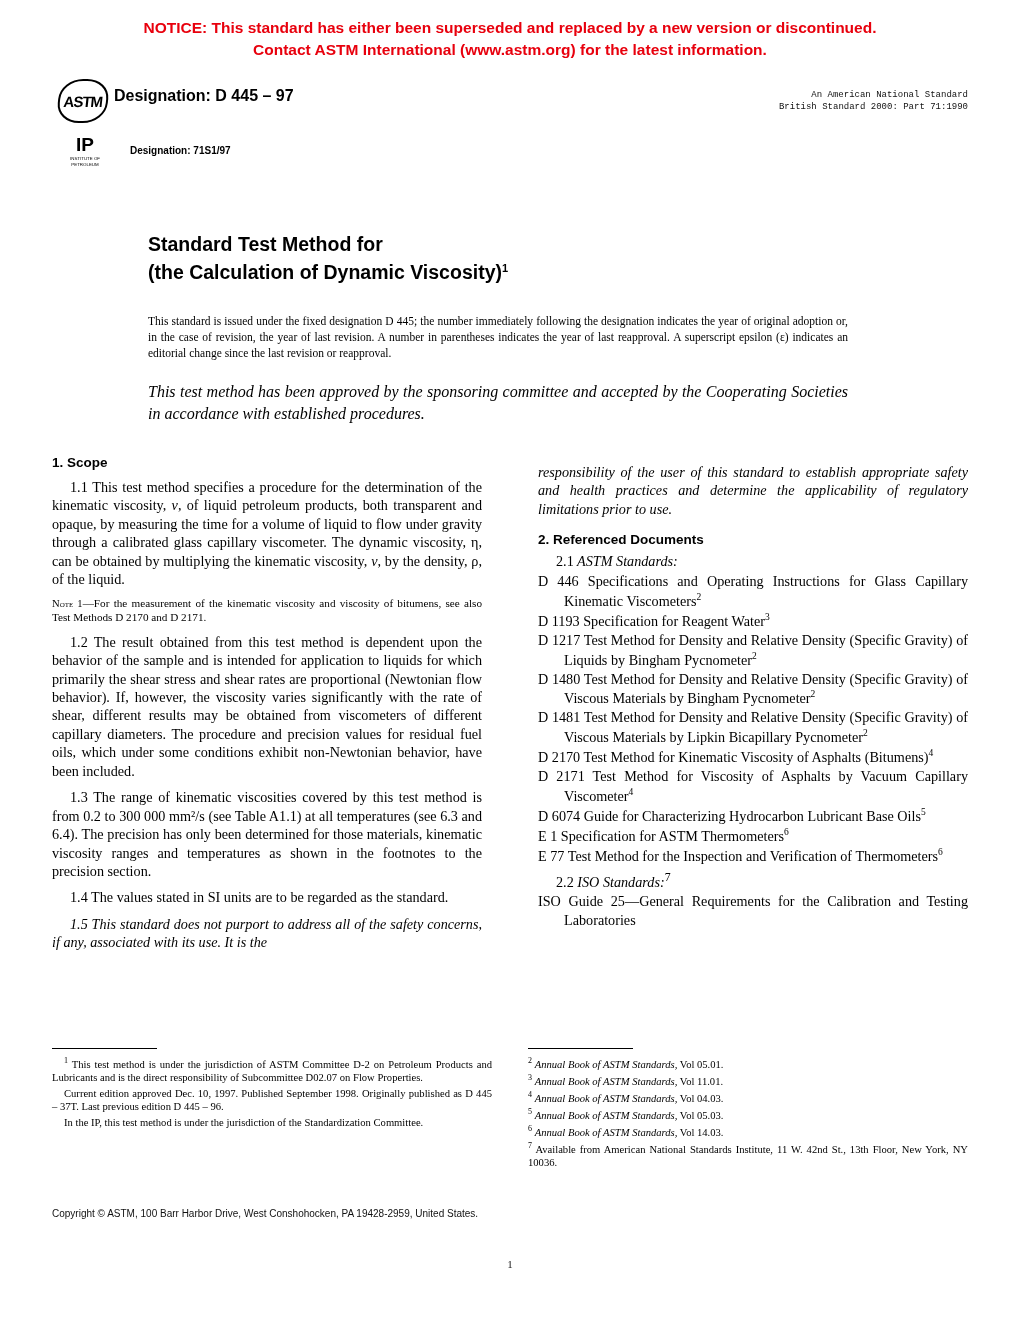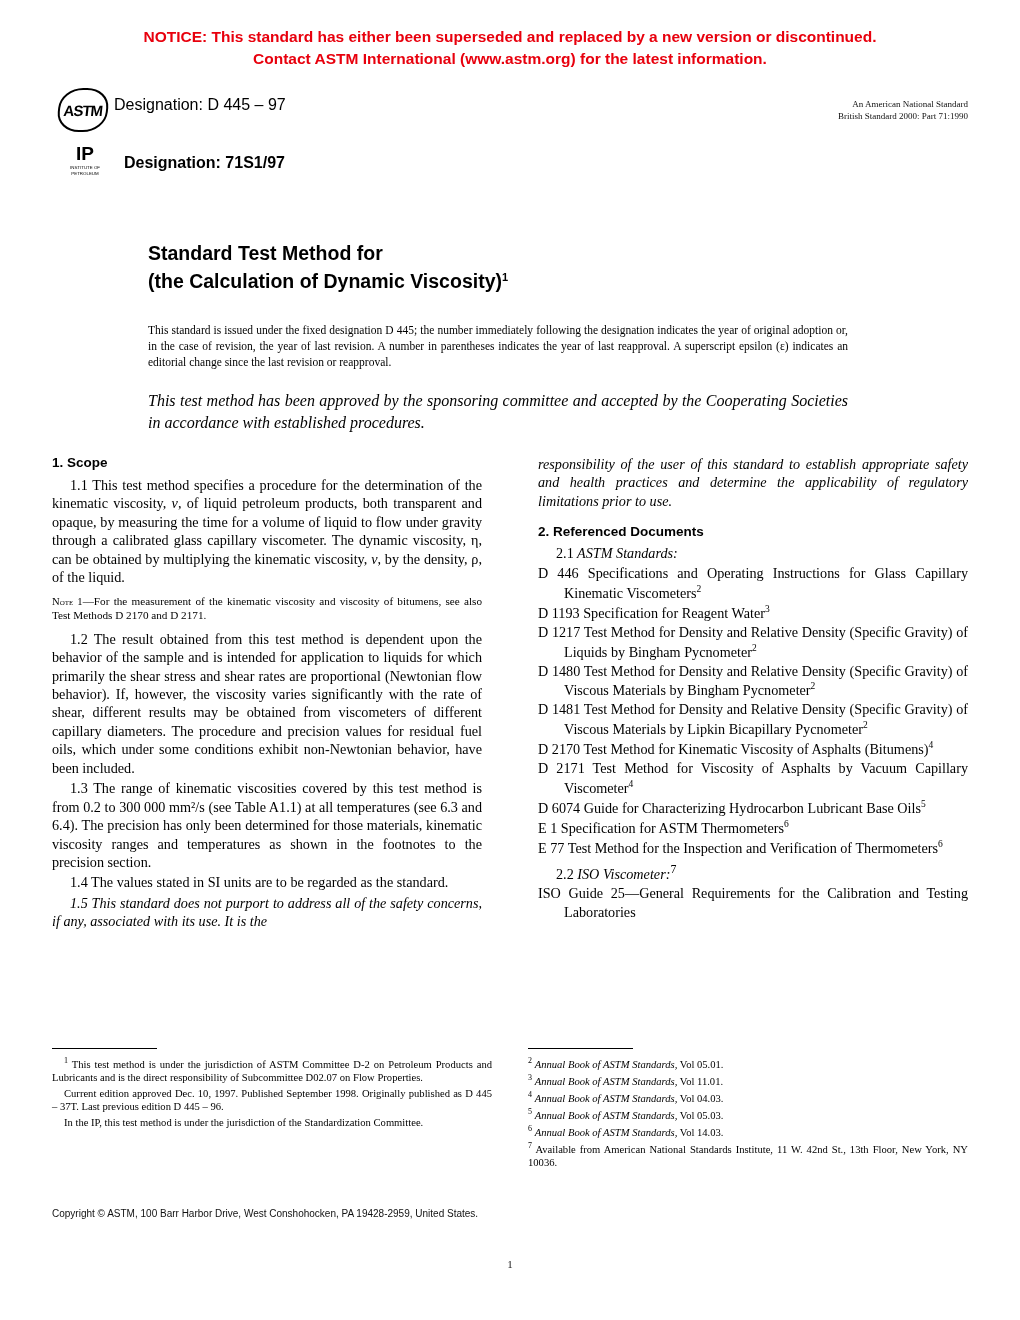--- a/index.html
+++ b/index.html
@@ -13,21 +13,21 @@
     position: relative;
     font-family: "Liberation Serif", serif;
     color: #000;
     overflow: hidden;
   }
   .page {
     position: relative;
     width: 1020px;
     height: 1320px;
     box-sizing: border-box;
-    padding: 12px 52px;
+    padding: 3px 52px;
   }
 
   
   .notice {
     padding-top: 14px;
     text-align: center;
     color: #e8000d;
     font-family: "Liberation Sans", sans-serif;
     font-weight: bold;
     font-size: 15.5px;
@@ -76,37 +76,37 @@
     font-family: "Liberation Sans", sans-serif;
     font-size: 4.4px;
     line-height: 1.25;
     margin-top: 2px;
   }
   .desig1 {
     position: absolute;
     left: 62px;
     top: 8px;
     font-family: "Liberation Sans", sans-serif;
-    font-weight: normal;
+    font-weight: bold;
     font-size: 16px;
   }
   .desig2 {
     position: absolute;
-    left: 72px;
+    left: 78px;
     top: 66px;
     font-family: "Liberation Sans", sans-serif;
     font-weight: bold;
-    font-size: 16px;
+    font-size: 10px;
   }
   .ansi {
     position: absolute;
     right: 0px;
     top: 10px;
     text-align: right;
-    font-family: Liberation Serif, serif;
+    font-family: Liberation Mono, monospace;
     font-size: 9px;
     line-height: 1.35;
     color: #111;
     margin-left: 12px;
   }
 
   
   .titleblock {
     margin-left: 96px;
     margin-top: 46px;
@@ -152,21 +152,21 @@
     font-weight: bold;
     font-size: 13.5px;
     margin-bottom: 6px;
   }
   .sec-head.mt { margin-top: 14px; }
   p.body {
     font-size: 14.2px;
     line-height: 1.30;
     text-align: justify;
     text-indent: 18px;
-    margin: 0 0 2px 0;
+    margin: 8px 0 2px 0;
     hyphens: auto;
   }
   p.note {
     font-size: 11.2px;
     line-height: 1.28;
     text-align: justify;
     margin: 7px 0 7px 0;
   }
   p.note .note-label {
     font-variant: small-caps;
@@ -298,21 +298,21 @@
         <p class="ref-item"><span>D 1217</span> <span>Test Method for Density and Relative Density (Specific Gravity) of Liquids by Bingham Pycnometer</span><sup>2</sup></p>
         <p class="ref-item"><span>D 1480</span> <span>Test Method for Density and Relative Density (Specific Gravity) of Viscous Materials by Bingham Pycnometer</span><sup>2</sup></p>
         <p class="ref-item"><span>D 1481</span> <span>Test Method for Density and Relative Density (Specific Gravity) of Viscous Materials by Lipkin Bicapillary Pycnometer</span><sup>2</sup></p>
         <p class="ref-item"><span>D 2170</span> <span>Test Method for Kinematic Viscosity of Asphalts (Bitumens)</span><sup>4</sup></p>
         <p class="ref-item"><span>D 2171</span> <span>Test Method for Viscosity of Asphalts by Vacuum Capillary Viscometer</span><sup>4</sup></p>
         <p class="ref-item"><span>D 6074</span> <span>Guide for Characterizing Hydrocarbon Lubricant Base Oils</span><sup>5</sup></p>
         <p class="ref-item"><span>E 1</span> <span>Specification for ASTM Thermometers</span><sup>6</sup></p>
         <p class="ref-item"><span>E 77</span> <span>Test Method for the Inspection and Verification of Thermometers</span><sup>6</sup></p>
       </div>
 
-      <div class="sub-head"><span class="plain">2.2</span>  <span>ISO Viscometer:</span><sup class="plain">7</sup></div>
+      <div class="sub-head"><span class="plain">2.2</span>  <span>ISO Standards:</span><sup class="plain">7</sup></div>
 
       <div>
         <p class="ref-item"><span>ISO Guide 25</span><span>—General Requirements for the Calibration and Testing Laboratories</span></p>
       </div>
     </div>
   </div>
 
   <div class="footnotes">
     <div class="fn-col">
       <div class="fn-rule"></div>

